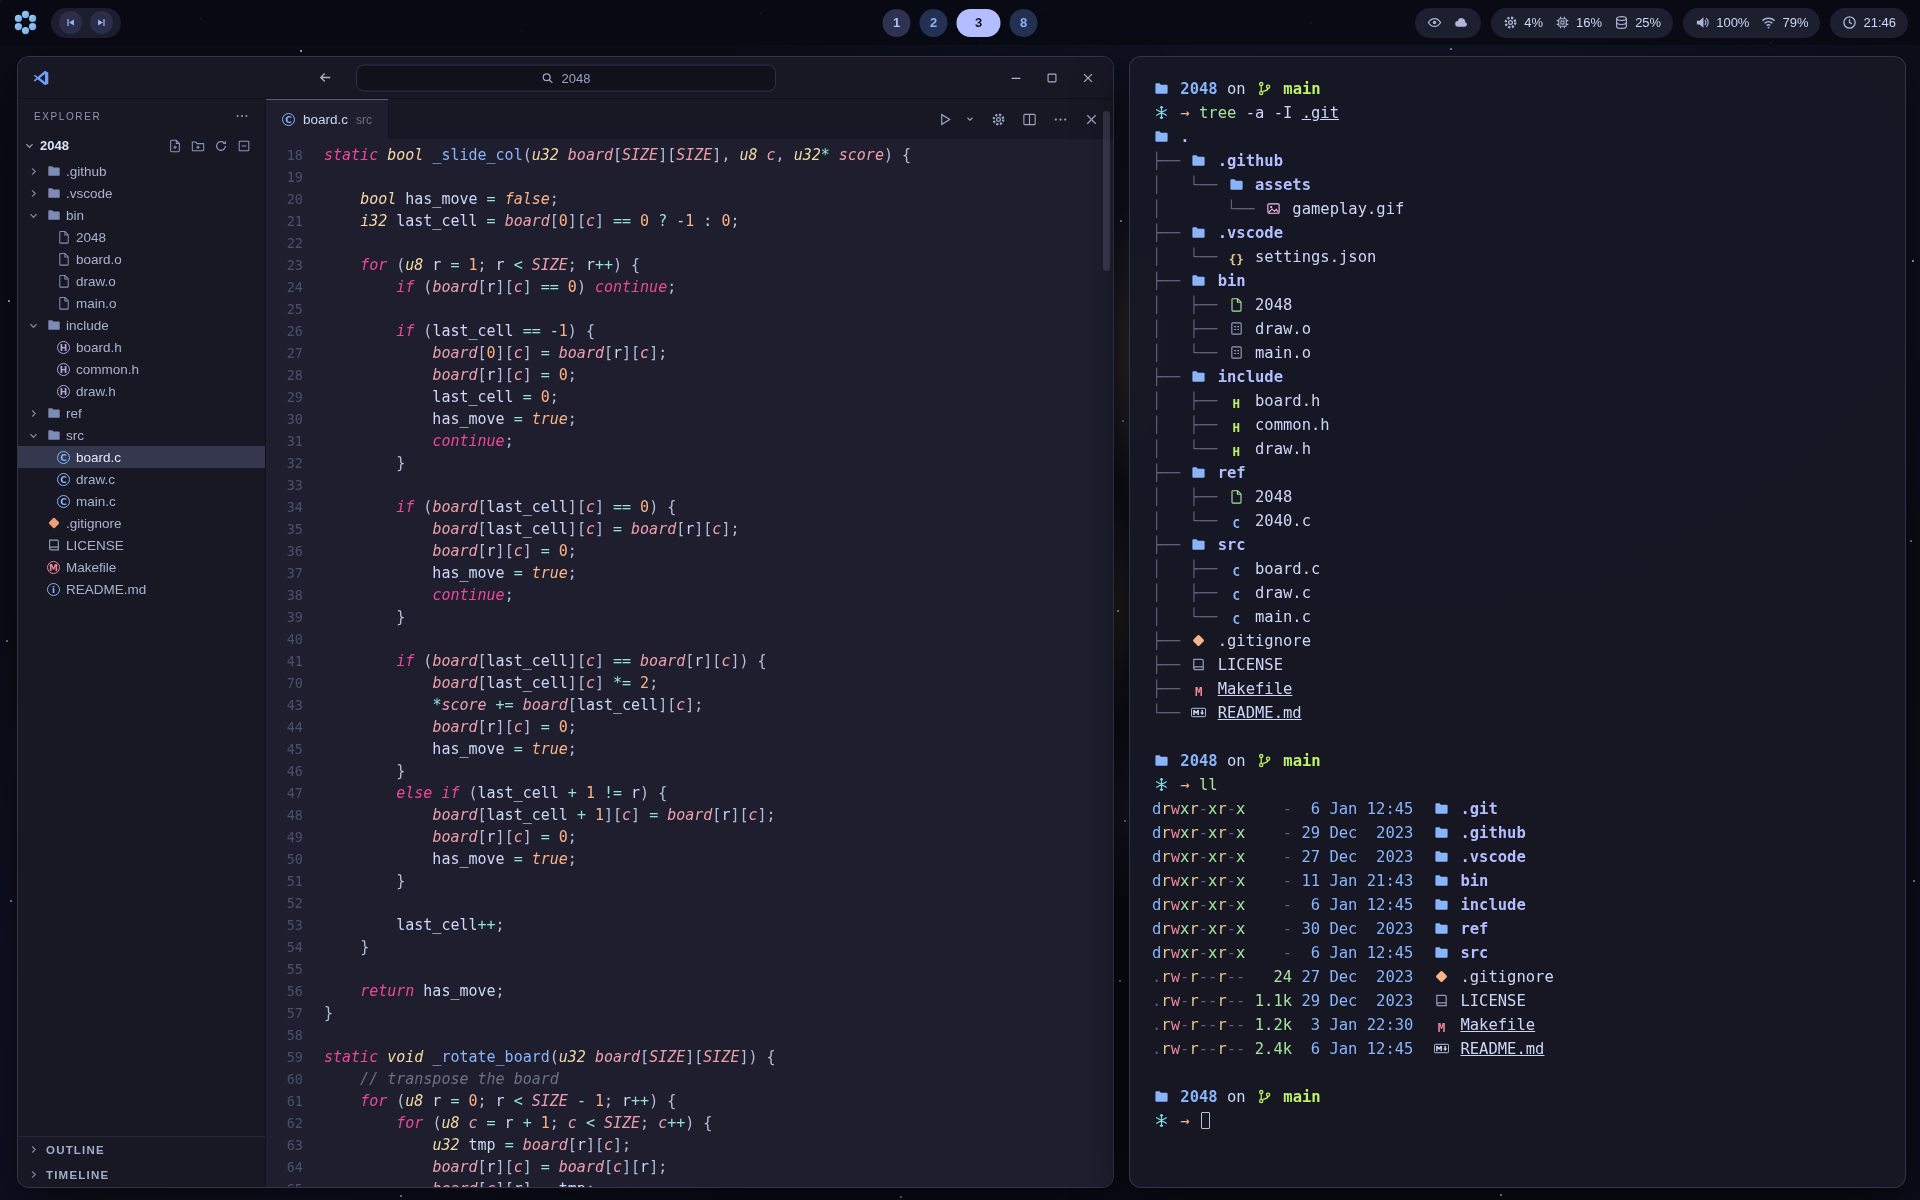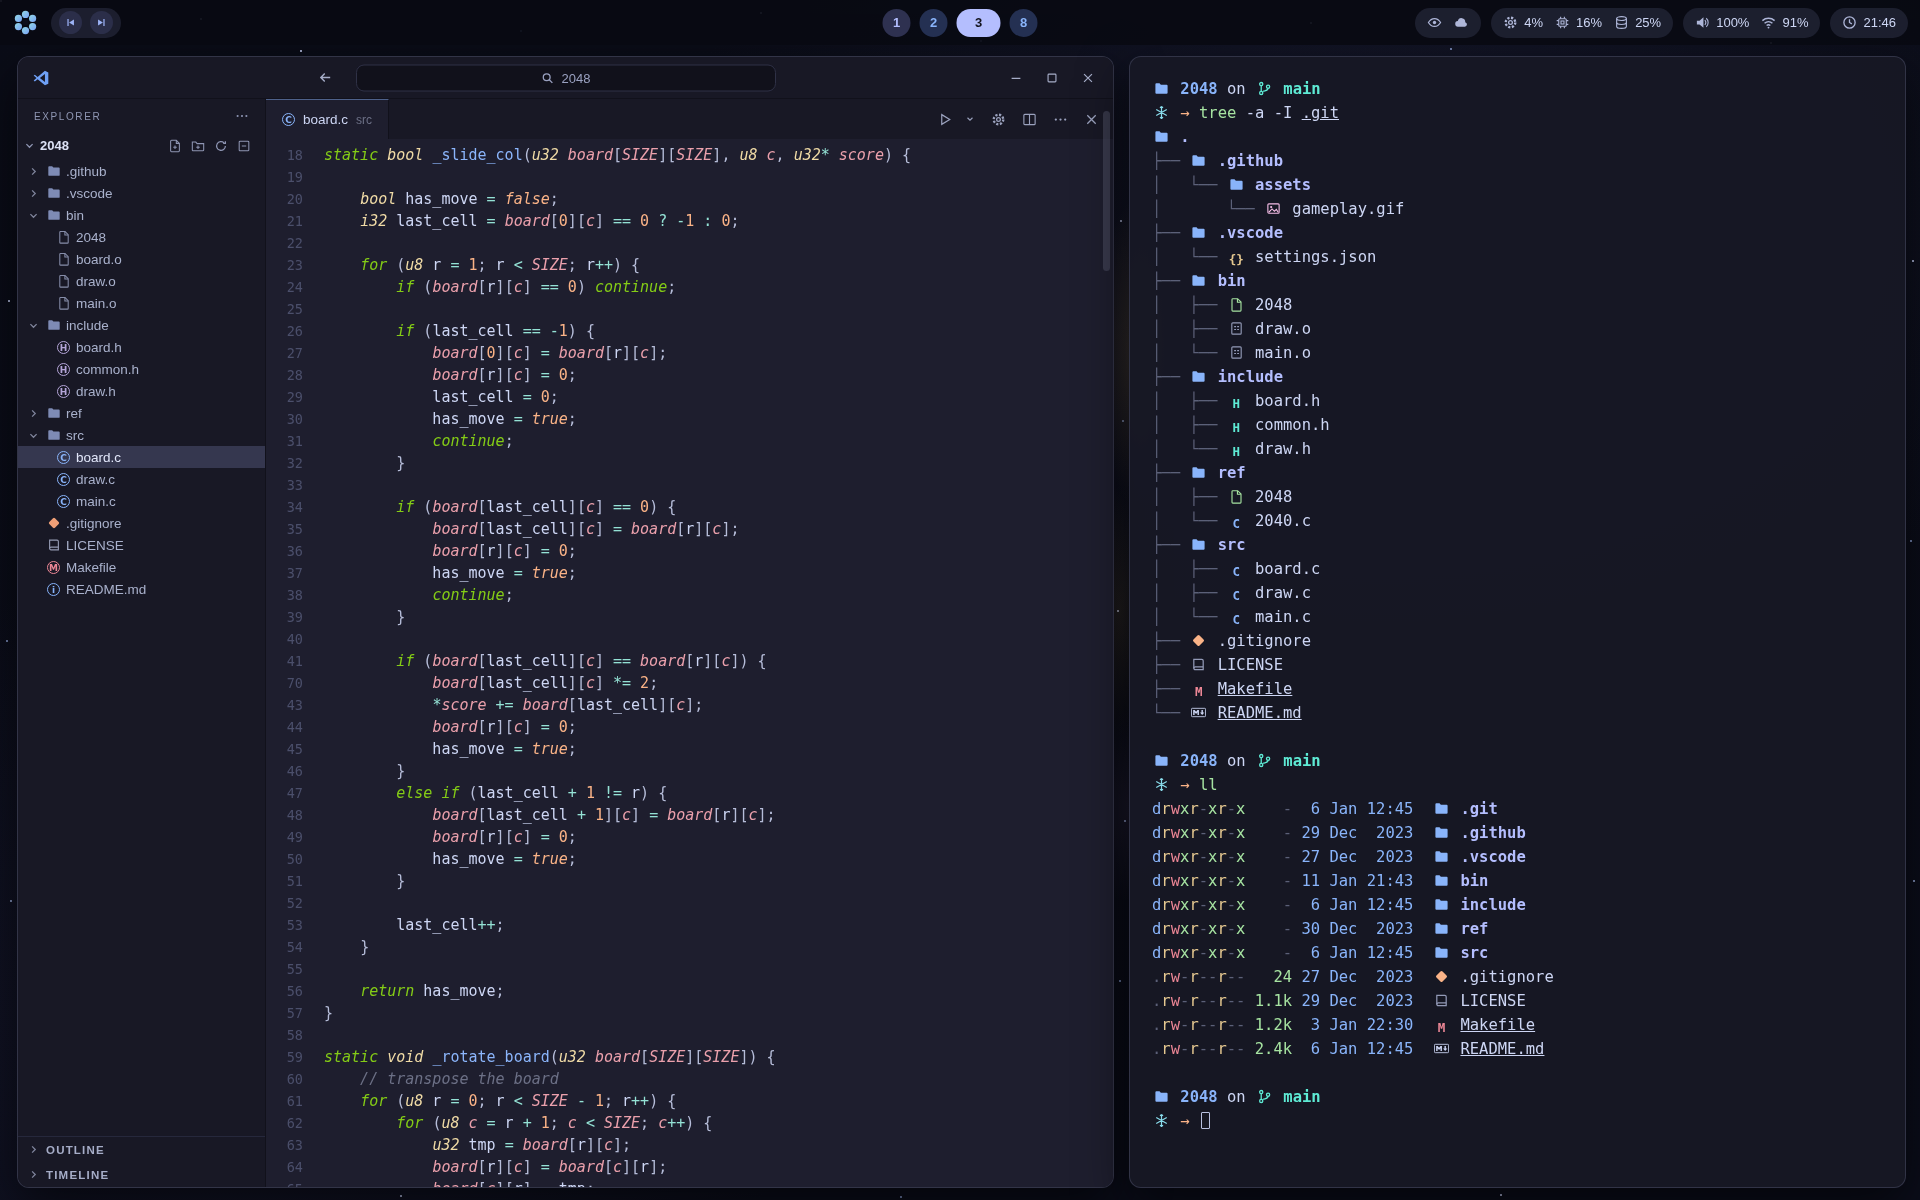--- a/index.html
+++ b/index.html
@@ -130,42 +130,42 @@
   .tab-actions{margin-left:auto;display:flex;gap:16px;padding-right:14px;color:#9aa1bd;align-items:center}
   .tab-actions .ta{cursor:pointer;display:flex;align-items:center}
   .tab-actions svg{width:15px;height:15px}
   .tab-actions .caret svg{width:10px;height:10px;margin-left:-4px}
 
   .codewrap{flex:1;overflow:hidden;padding-top:5px;position:relative;
     font-family:"DejaVu Sans Mono",monospace;font-size:15px;line-height:22px}
   .crow{display:flex;height:22px}
   .lnum{width:58px;text-align:right;padding-right:21px;color:#4b4f6b;flex:none;font-size:13.5px}
   .lcode{white-space:pre}
-  .tok-kw{color:#84cc16;font-style:italic}
+  .tok-kw{color:#ec4899;font-style:italic}
   .tok-ty{color:#f0dba6;font-style:italic}
   .tok-fn{color:#8bb5fb;}
   .tok-pa{color:#eba0ac;font-style:italic}
   .tok-nu{color:#fab387}
   .tok-bo{color:#fab387;font-style:italic}
   .tok-op{color:#94e2d5}
   .tok-pu{color:#b6bdd9}
   .tok-cm{color:#6c7086;font-style:italic}
   .escroll{position:absolute;right:3px;top:12px;width:7px;height:160px;border-radius:4px;
     background:rgba(88,91,112,.45);cursor:pointer}
 
   
   .term-body{padding:20px 22px;font-family:"DejaVu Sans Mono",monospace;font-size:15.5px;line-height:24px;cursor:text;height:100%}
   .tline{white-space:pre;min-height:24px}
   .ti{display:inline-flex;width:19px;justify-content:center;vertical-align:-2px}
   .ti svg{width:15px;height:15px}
   .ti .lt{font:700 12.5px/16px "DejaVu Sans Mono",monospace;font-style:normal}
   .b{font-weight:700}.u{text-decoration:underline}
   .cursor{display:inline-block;width:9px;height:17px;border:1.3px solid #b8c0e0;border-radius:1px;
     vertical-align:-3px;margin-left:2px}
-  .c-text{color:#cdd6f4}.c-blue{color:#89b4fa}.c-lavender{color:#b4befe}.c-mauve{color:#5eead4}
+  .c-text{color:#cdd6f4}.c-blue{color:#89b4fa}.c-lavender{color:#b4befe}.c-mauve{color:#bef264}
   .c-green{color:#a6e3a1}.c-yellow{color:#e5c890}.c-peach{color:#fab387}.c-red{color:#ed8796}.c-sky{color:#89dceb}.c-pink{color:#f5bde6}.c-gray{color:#939ab7}
   .c-dim{color:#5b6078}
 </style>
 </head>
 <body>
 
 <div class="stars"></div>
 <div class="nebula"></div>
 
 <header class="topbar">
@@ -271,21 +271,21 @@
         </span>
         <span class="stat">
           <span class="si">
             <svg viewBox="0 0 16 16" fill="none" stroke="currentColor" stroke-width="1.5">
               <path d="M1.5 6A9.8 9.8 0 0 1 14.5 6"></path>
               <path d="M3.8 8.7a6.4 6.4 0 0 1 8.4 0"></path>
               <path d="M6 11.2a3.2 3.2 0 0 1 4 0"></path>
               <circle cx="8" cy="13.4" r="1" fill="currentColor" stroke="none"></circle>
             </svg>
           </span>
-          <span>91%</span>
+          <span>79%</span>
         </span>
       </div>
     <div class="pill">
       <span class="stat">
         <span class="si">
             <svg viewBox="0 0 16 16" fill="none" stroke="currentColor" stroke-width="1.4">
               <circle cx="8" cy="8" r="6"></circle>
               <path d="M8 4.5V8l2.5 1.5"></path>
             </svg>
           </span>

